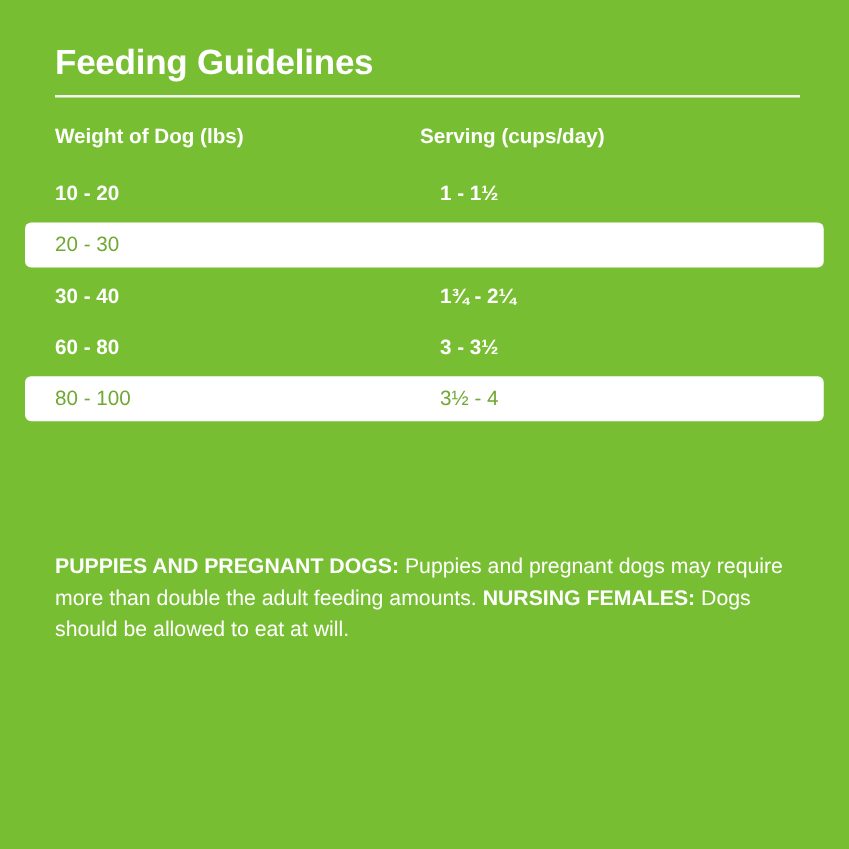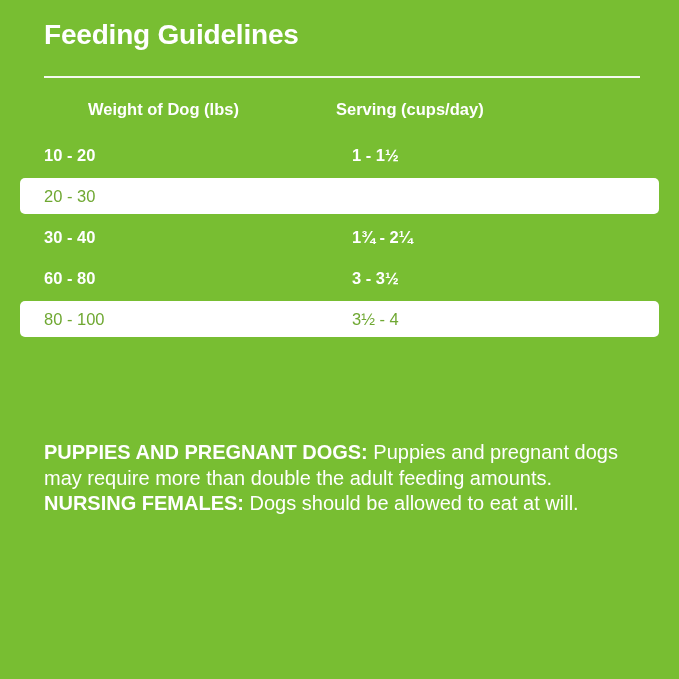--- a/index.html
+++ b/index.html
@@ -21,21 +21,21 @@
     width: 679px;
     height: 679px;
     box-sizing: border-box;
     padding: 0;
   }
 
   
   .title {
     position: absolute;
     left: 44px;
-    top: 18px;
+    top: 33px;
     font-size: 28px;
     font-weight: bold;
     color: #ffffff;
     letter-spacing: -0.2px;
     line-height: 34px;
     white-space: nowrap;
   }
 
   .title-rule {
     position: absolute;
@@ -63,21 +63,21 @@
 
   .head-cell {
     position: absolute;
     top: 0;
     font-size: 16.5px;
     font-weight: bold;
     color: #ffffff;
     line-height: 22px;
     white-space: nowrap;
   }
-  .head-cell.c1 { left: 44px; margin-left: 44px; }
+  .head-cell.c1 { left: 44px; }
   .head-cell.c2 { left: 336px; }
 
   .row {
     position: relative;
     height: 36px;
     margin-bottom: 5px;
   }
 
   .row .band {
     position: absolute;
@@ -115,21 +115,21 @@
     color: #6fa832;
     font-weight: normal;
   }
 
   
   .note {
     position: absolute;
     left: 44px;
     top: 440px;
     width: 600px;
-    font-size: 20px;
+    font-size: 17px;
     line-height: 25.5px;
     color: #ffffff;
   }
   .note b {
     font-weight: bold;
   }
 </style>
 </head>
 <body>
 

